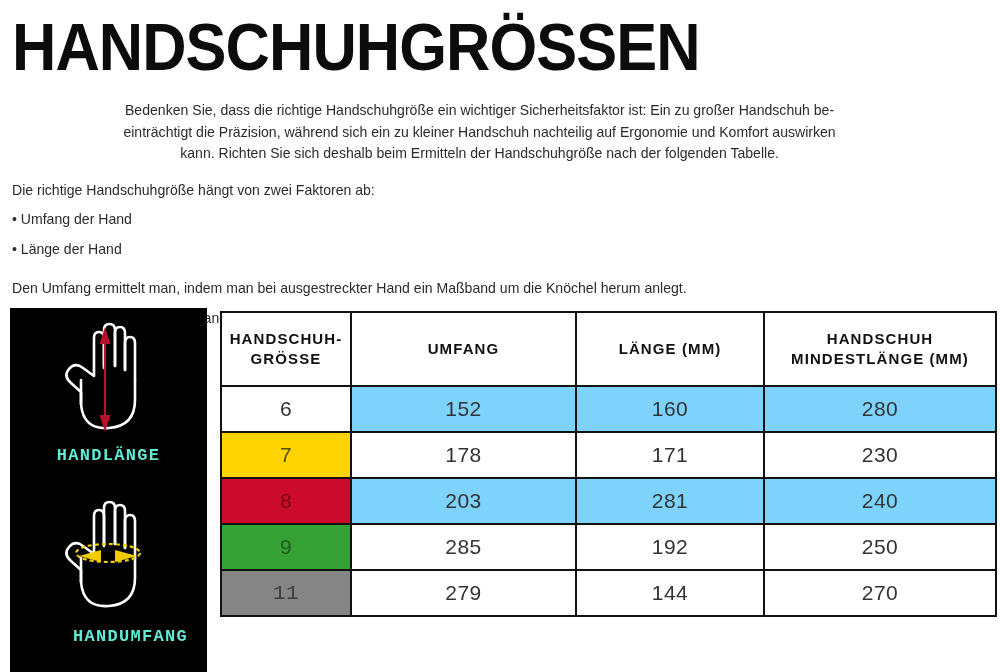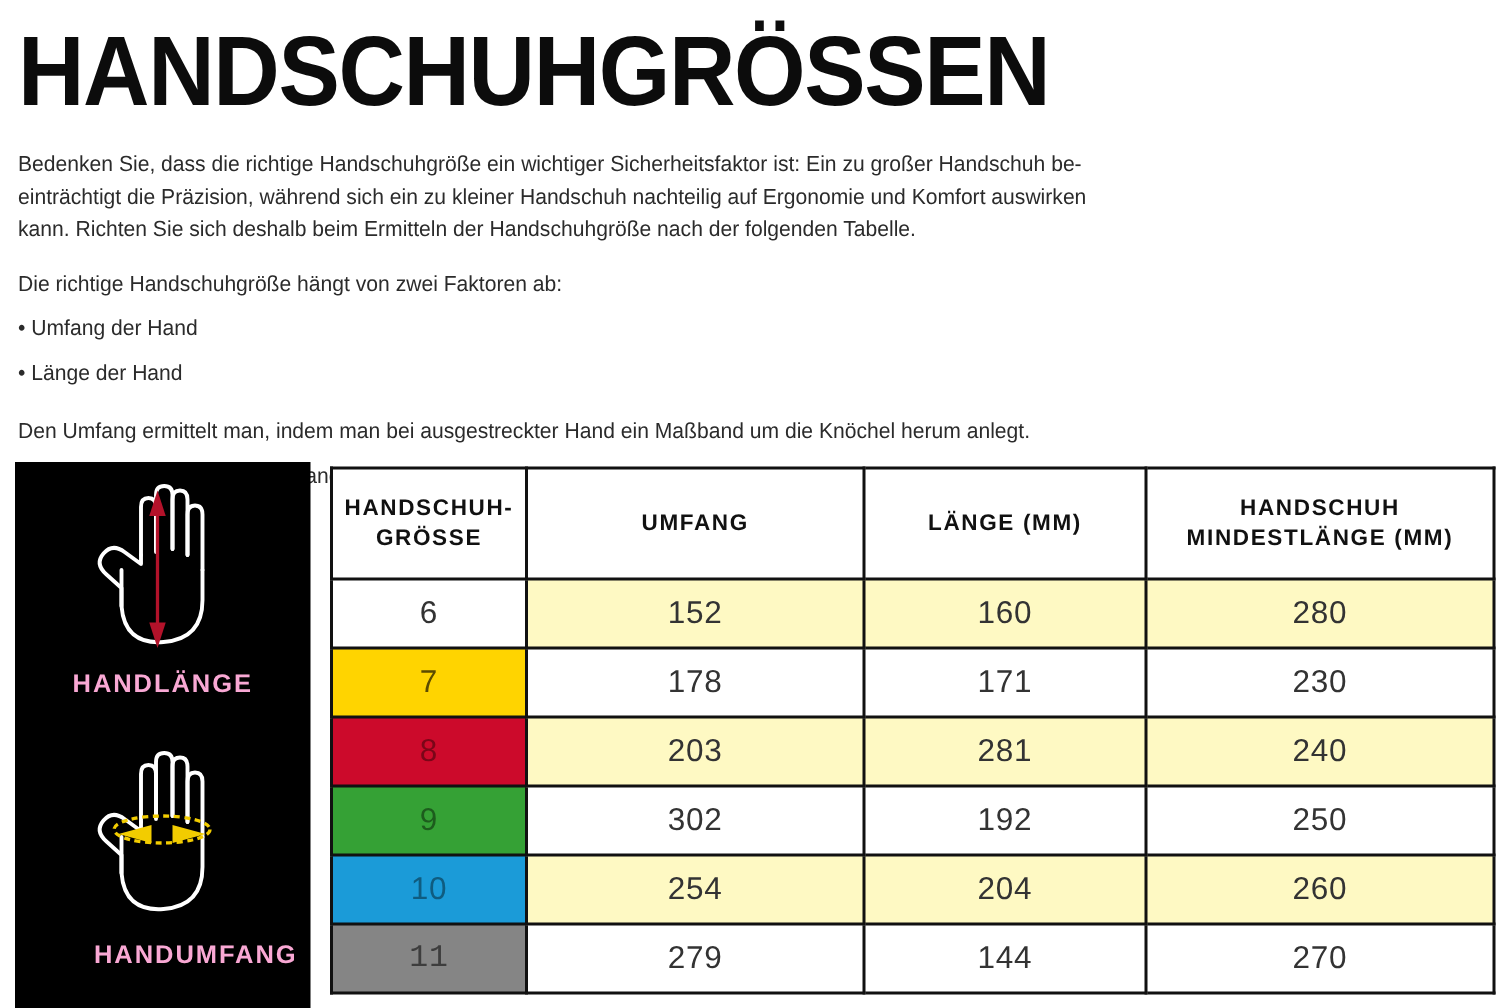--- a/index.html
+++ b/index.html
@@ -42,21 +42,21 @@
   .intro p {
     margin: 0;
     font-size: 14.5px;
     line-height: 21.5px;
     color: #2b2b2b;
     font-family: "Liberation Sans Narrow", "Liberation Sans", sans-serif;
     transform: scaleX(0.97);
     transform-origin: left center;
     white-space: nowrap;
   }
-  .intro .para-block { margin-bottom: 7px; }
+  .intro .para-block { margin-bottom: 7px; text-align: center; }
   .intro .spacer-sm { height: 8px; }
   .intro .spacer-md { height: 18px; }
   .intro .bullet { padding-left: 0; }
 
   
   .lower {
     position: absolute;
     left: 0;
     top: 308px;
     width: 1000px;
@@ -83,22 +83,22 @@
     flex-direction: column;
     align-items: center;
     justify-content: flex-start;
   }
   .diagram-svg-wrap {
     margin-top: 10px;
     width: 140px;
     height: 125px;
   }
   .diagram-label {
-    color: #f9a8d4;
-    font-family: Liberation Sans, sans-serif;
+    color: #5eead4;
+    font-family: Liberation Mono, monospace;
     font-weight: bold;
     font-size: 17px;
     letter-spacing: 1.3px;
     margin-top: 3px;
     white-space: nowrap;
   }
   .diagram-block.umfang .diagram-svg-wrap { margin-top: 6px; }
   .diagram-block.umfang .diagram-label { margin-top: 6px; margin-left: 44px; }
 
   
@@ -132,21 +132,21 @@
     font-size: 21px;
     font-weight: normal;
     letter-spacing: 0.5px;
     color: #333333;
   }
   .col-size  { width: 130px; }
   .col-umf   { width: 225px; }
   .col-laeng { width: 188px; }
   .col-mind  { width: 232px; }
 
-  .row-shade td { background: #fef9c3; }
+  .row-shade td { background: #7dd3fc; }
   .row-plain td { background: #ffffff; }
 
   td.size-cell { font-size: 21px; }
   td.size-cell.c-white  { background: #ffffff !important; color: #333333; }
   td.size-cell.c-yellow { background: #FFD400 !important; color: #5c4b00; }
   td.size-cell.c-red    { background: #CC0A2B !important; color: #7a0618; }
   td.size-cell.c-green  { background: #35A135 !important; color: #1d5c1d; }
   td.size-cell.c-blue   { background: #1B9BD8 !important; color: #0f5c80; }
   td.size-cell.c-gray   { background: #858585 !important; color: #3d3d3d; font-family: Liberation Mono, monospace; }
 </style>
@@ -263,29 +263,23 @@
         <td>230</td>
       </tr>
       <tr class="row-shade">
         <td class="size-cell c-red">8</td>
         <td>203</td>
         <td>281</td>
         <td>240</td>
       </tr>
       <tr class="row-plain">
         <td class="size-cell c-green">9</td>
-        <td>302</td>
+        <td>285</td>
         <td>192</td>
         <td>250</td>
-      </tr>
-      <tr class="row-shade">
-        <td class="size-cell c-blue">10</td>
-        <td>254</td>
-        <td>204</td>
-        <td>260</td>
       </tr>
       <tr class="row-plain">
         <td class="size-cell c-gray">11</td>
         <td>279</td>
         <td>144</td>
         <td>270</td>
       </tr>
     </tbody>
   </table>
 

